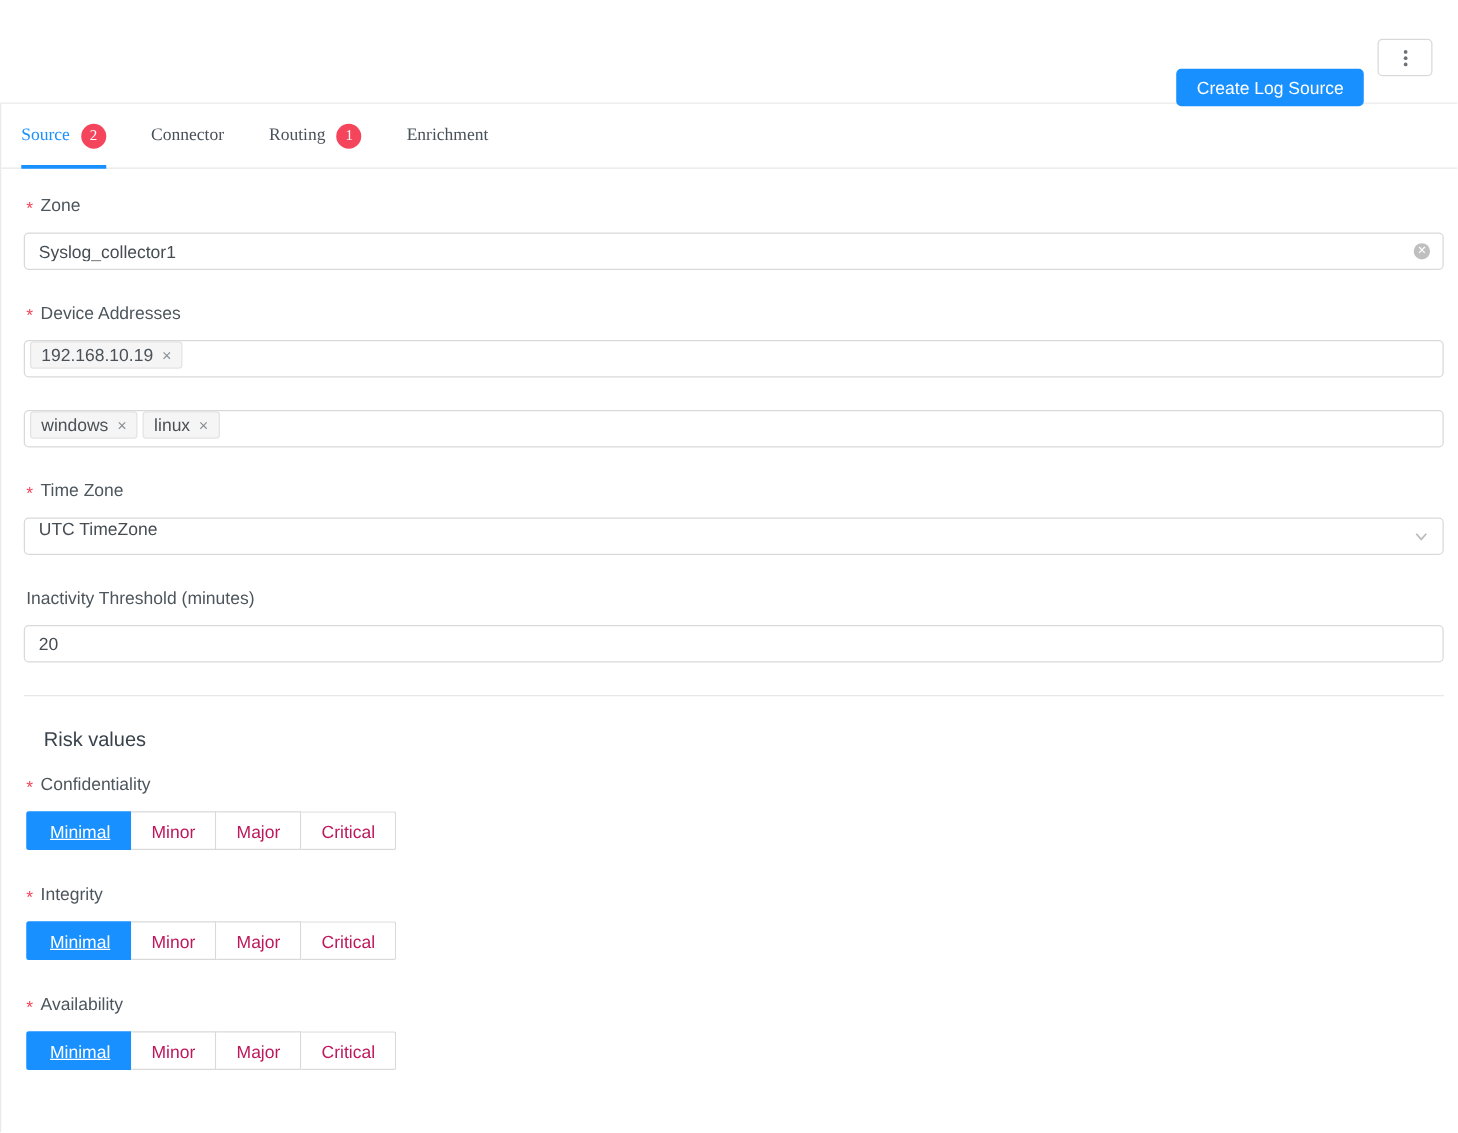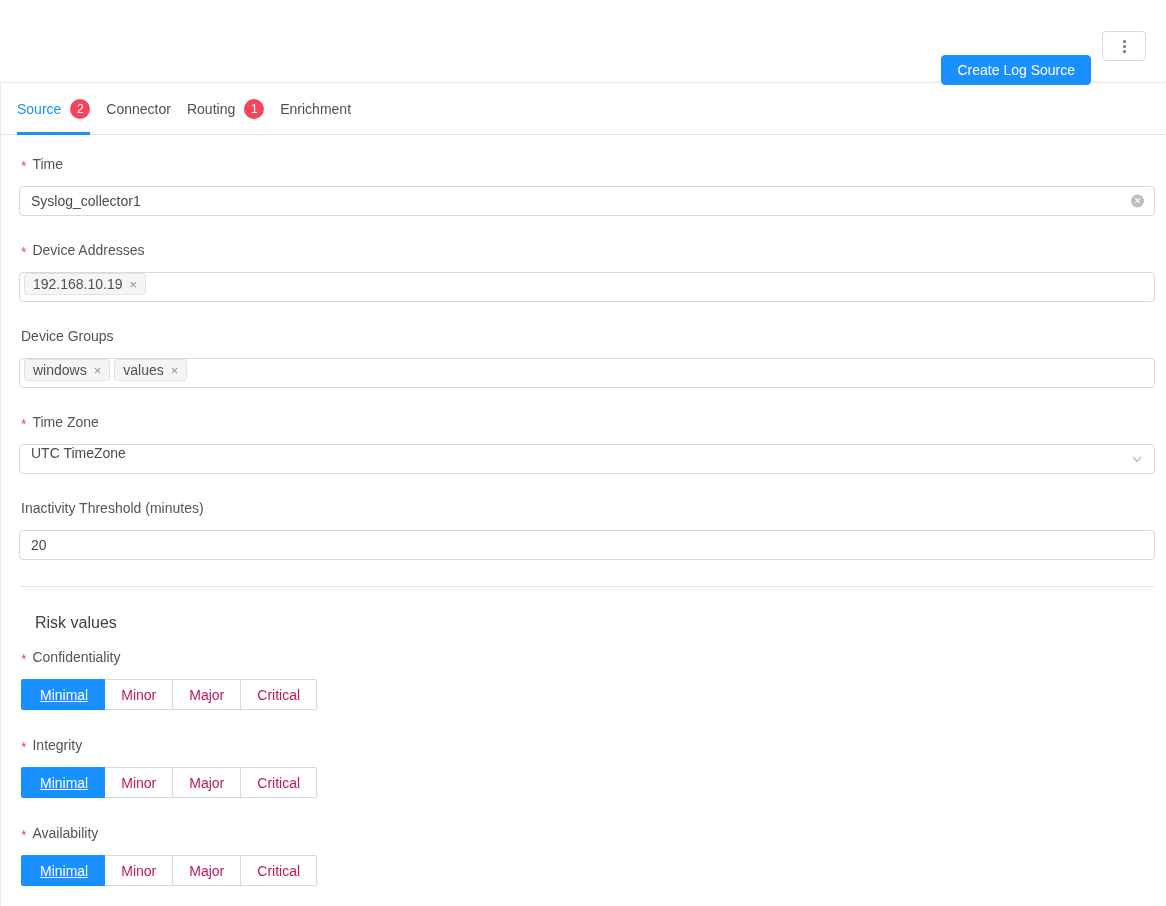--- a/index.html
+++ b/index.html
@@ -57,24 +57,25 @@
 
   
   .panel {
     border-left: 1px solid #e9e9e9;
     height: 823px;
   }
 
   
   .tabs {
     display: flex;
-    gap: 16px;
+    gap: 36px;
     padding-left: 16px;
     height: 52px;
     border-bottom: 1px solid #e8e8e8;
+    font-family: Liberation Serif, serif;
   }
   .tab {
     display: flex;
     align-items: center;
     gap: 9px;
     position: relative;
     color: #49525a;
     cursor: pointer;
     font-size: 14px;
   }
@@ -247,21 +248,21 @@
         <span>Enrichment</span>
 
       </div>
     </nav>
 
     <main class="content">
 
       <div class="form-item">
         <div class="form-label">
           <span class="req">*</span>
-          <span>Time</span>
+          <span>Zone</span>
         </div>
         <div class="control">
           <input class="text-input" type="text" value="Syslog_collector1" style="">
           <span class="clear-icon">✕</span>
         </div>
       </div>
 
       <div class="form-item">
         <div class="form-label">
           <span class="req">*</span>
@@ -269,30 +270,27 @@
         </div>
         <div class="control tagbox">
           <span class="tag">
             <span>192.168.10.19</span>
             <span class="tag-x">×</span>
           </span>
         </div>
       </div>
 
       <div class="form-item">
-        <div class="form-label">
-          <span>Device Groups</span>
-        </div>
         <div class="control tagbox">
           <span class="tag">
             <span>windows</span>
             <span class="tag-x">×</span>
           </span>
           <span class="tag">
-            <span>values</span>
+            <span>linux</span>
             <span class="tag-x">×</span>
           </span>
         </div>
       </div>
 
       <div class="form-item">
         <div class="form-label">
           <span class="req">*</span>
           <span>Time Zone</span>
         </div>

